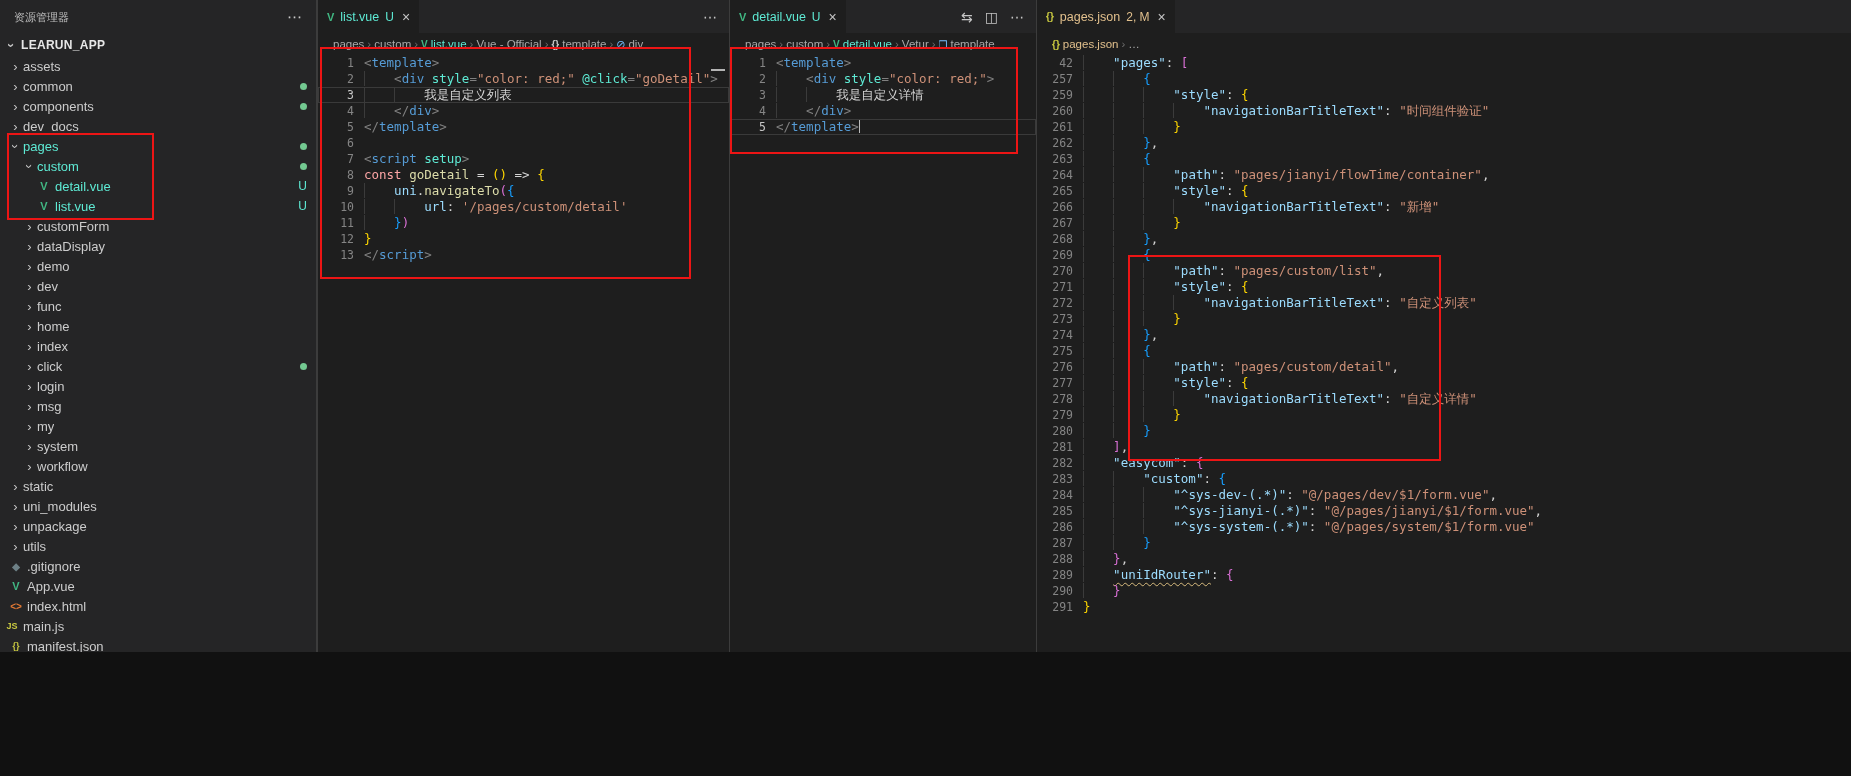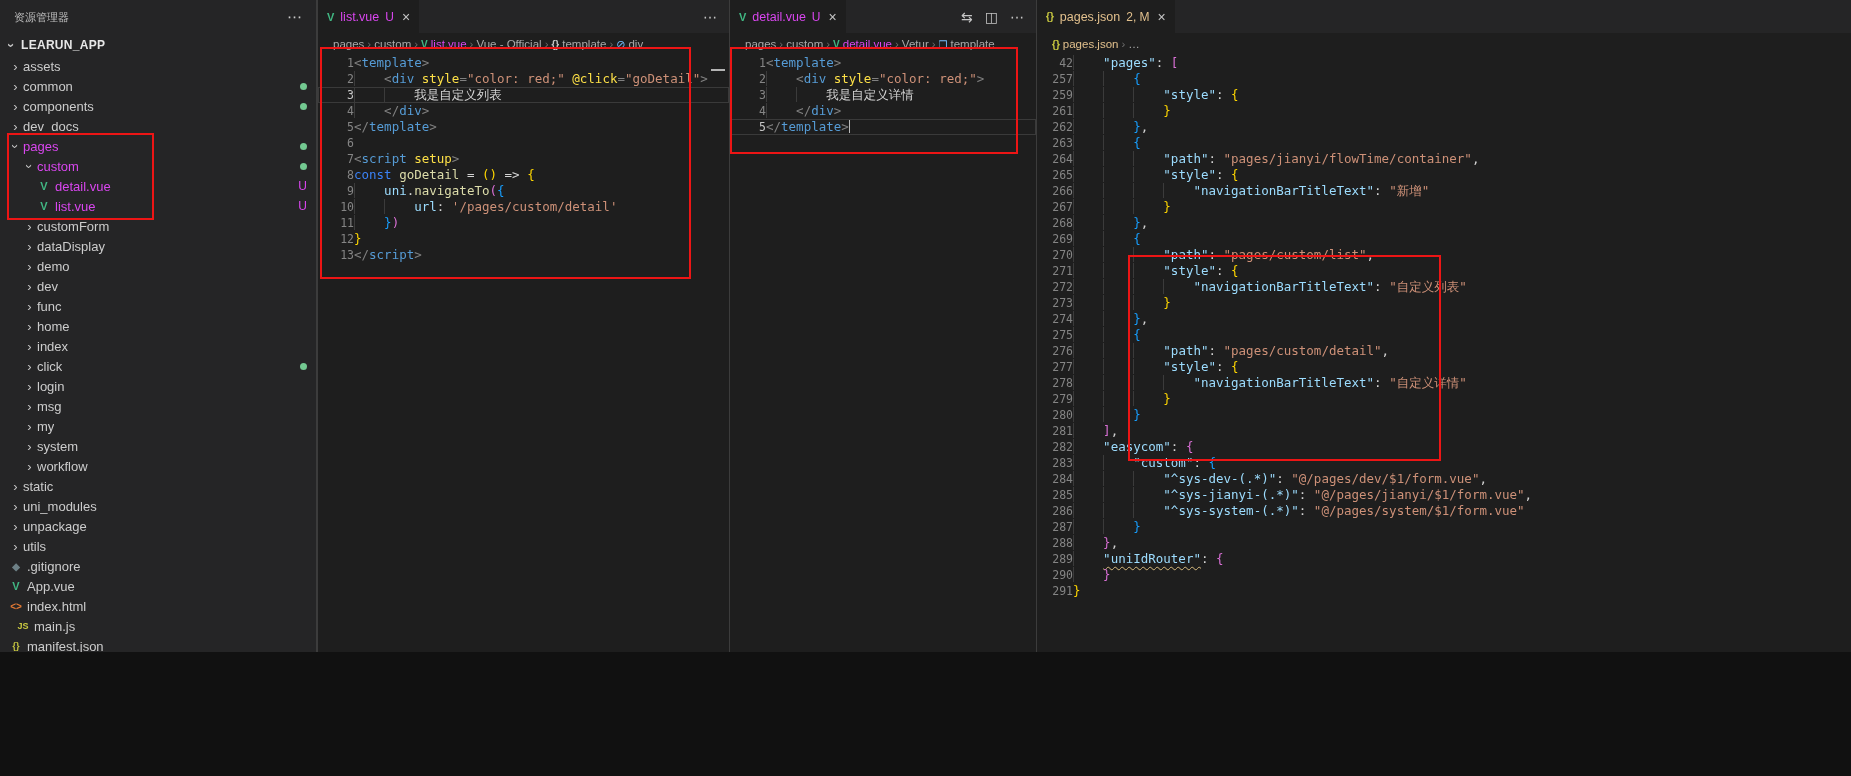--- a/index.html
+++ b/index.html
@@ -17,21 +17,21 @@
   .row{height:20px;display:flex;align-items:center;cursor:pointer;position:relative;white-space:nowrap}
   .row .lbl{overflow:hidden;text-overflow:ellipsis}
   .ficon{width:16px;flex:none;text-align:center;font-size:9px;font-weight:bold;margin-right:3px}
   .ficon.vue{color:#41b883;font-size:11px}
   .ficon.json{color:#cbcb41}
   .ficon.js{color:#cbcb41}
   .ficon.html{color:#e37933;font-size:10px}
   .ficon.md{color:#519aba;font-size:12px;font-weight:normal}
   .ficon.gitignore{color:#6d8086;font-size:10px}
   .ficon.scss{color:#cc6699;font-size:11px}
-  .git-green{color:#d946ef}
+  .git-green{color:#5eead4}
   .git-yellow{color:#e2c08d}
   .row .right{margin-left:auto;display:flex;align-items:center;gap:6px;padding-right:9px;font-size:12px}
   .dot{width:7px;height:7px;border-radius:50%;background:#73c991}
 
   
   .editor{position:absolute;top:0;height:100%;background:#1e1e1e;border-left:1px solid #3c3c3c}
   #ed0{left:317px;width:412px}
   #ed1{left:729px;width:307px}
   #ed2{left:1036px;width:815px}
   .tabbar{height:33px;background:#252526;display:flex;justify-content:space-between;align-items:stretch}
@@ -52,30 +52,30 @@
   .bicon.json{color:#cbcb41}
   .bicon.braces{color:#c5c5c5}
   .bicon.element{color:#75beff;font-size:11px;font-weight:normal}
   .bicon.module{color:#75beff;font-size:10px;font-weight:normal}
 
   .code{font-family:"DejaVu Sans Mono",monospace;font-size:12.5px;line-height:16px}
   .cl{display:flex;height:16px;white-space:pre;align-items:center}
   .cl.cur{box-shadow:inset 0 0 0 1px #3a3a3a}
   .ln{width:36px;flex:none;text-align:right;color:#858585;font-size:11.5px;font-family:"DejaVu Sans Mono",monospace}
   .ln.act{color:#c6c6c6}
-  .lt{white-space:pre}
+  .lt{margin-left:10px;white-space:pre}
   .ig{box-shadow:inset 1px 0 0 #3b3b3b}
   .caret{display:inline-block;width:1.5px;height:13px;background:#bbbbbb;vertical-align:-2px}
 
   .tk-pl{color:#d4d4d4}
   .tk-pu{color:#808080}
   .tk-tag{color:#569cd6}
-  .tk-attr{color:#fde047}
+  .tk-attr{color:#5eead4}
   .tk-str{color:#ce9178}
-  .tk-kw{color:#3b82f6}
+  .tk-kw{color:#fca5a5}
   .tk-fn{color:#dcdcaa}
   .tk-var{color:#9cdcfe}
   .tk-key{color:#9cdcfe}
   .tk-b1{color:#ffd700}
   .tk-b2{color:#da70d6}
   .tk-b3{color:#179fff}
   .tk-warn{color:#9cdcfe;text-decoration:underline wavy #d7ba7d;text-decoration-thickness:1px;text-underline-offset:3px}
 
   .ruler-mark{position:absolute;right:4px;top:69px;width:14px;height:2px;background:#cfcfcf;opacity:.85}
 
@@ -248,21 +248,21 @@
         <div class="row" style="padding-left: 8px;">
           <span class="ficon vue">V</span>
           <span class="lbl">App.vue</span>
           <span class="right"></span>
         </div>
         <div class="row" style="padding-left: 8px;">
           <span class="ficon html">&lt;&gt;</span>
           <span class="lbl">index.html</span>
           <span class="right"></span>
         </div>
-        <div class="row" style="padding-left: 15px;">
+        <div class="row" style="padding-left: 4px;">
           <span class="ficon js">JS</span>
           <span class="lbl">main.js</span>
           <span class="right"></span>
         </div>
         <div class="row" style="padding-left: 8px;">
           <span class="ficon json">{}</span>
           <span class="lbl">manifest.json</span>
           <span class="right"></span>
         </div>
         <div class="row" style="padding-left: 8px;">
@@ -412,20 +412,21 @@
         </span>
         <span class="bsep">›</span>
         <span class="bitem">
           <span class="btxt">…</span>
         </span>
       </div>
     <div class="code">
         <div class="cl"><span class="ln">42</span><span class="lt"><span class="ig">    </span><span class="tk-key">"pages"</span><span class="tk-pl">: </span><span class="tk-b2">[</span></span></div>
         <div class="cl"><span class="ln">257</span><span class="lt"><span class="ig">    </span><span class="ig">    </span><span class="tk-b3">{</span></span></div>
         <div class="cl"><span class="ln">259</span><span class="lt"><span class="ig">    </span><span class="ig">    </span><span class="ig">    </span><span class="tk-key">"style"</span><span class="tk-pl">: </span><span class="tk-b1">{</span></span></div>
+        <div class="cl"><span class="ln">260</span><span class="lt"><span class="ig">    </span><span class="ig">    </span><span class="ig">    </span><span class="ig">    </span><span class="tk-key">"navigationBarTitleText"</span><span class="tk-pl">: </span><span class="tk-str">"时间组件验证"</span></span></div>
         <div class="cl"><span class="ln">261</span><span class="lt"><span class="ig">    </span><span class="ig">    </span><span class="ig">    </span><span class="tk-b1">}</span></span></div>
         <div class="cl"><span class="ln">262</span><span class="lt"><span class="ig">    </span><span class="ig">    </span><span class="tk-b3">}</span><span class="tk-pl">,</span></span></div>
         <div class="cl"><span class="ln">263</span><span class="lt"><span class="ig">    </span><span class="ig">    </span><span class="tk-b3">{</span></span></div>
         <div class="cl"><span class="ln">264</span><span class="lt"><span class="ig">    </span><span class="ig">    </span><span class="ig">    </span><span class="tk-key">"path"</span><span class="tk-pl">: </span><span class="tk-str">"pages/jianyi/flowTime/container"</span><span class="tk-pl">,</span></span></div>
         <div class="cl"><span class="ln">265</span><span class="lt"><span class="ig">    </span><span class="ig">    </span><span class="ig">    </span><span class="tk-key">"style"</span><span class="tk-pl">: </span><span class="tk-b1">{</span></span></div>
         <div class="cl"><span class="ln">266</span><span class="lt"><span class="ig">    </span><span class="ig">    </span><span class="ig">    </span><span class="ig">    </span><span class="tk-key">"navigationBarTitleText"</span><span class="tk-pl">: </span><span class="tk-str">"新增"</span></span></div>
         <div class="cl"><span class="ln">267</span><span class="lt"><span class="ig">    </span><span class="ig">    </span><span class="ig">    </span><span class="tk-b1">}</span></span></div>
         <div class="cl"><span class="ln">268</span><span class="lt"><span class="ig">    </span><span class="ig">    </span><span class="tk-b3">}</span><span class="tk-pl">,</span></span></div>
         <div class="cl"><span class="ln">269</span><span class="lt"><span class="ig">    </span><span class="ig">    </span><span class="tk-b3">{</span></span></div>
         <div class="cl"><span class="ln">270</span><span class="lt"><span class="ig">    </span><span class="ig">    </span><span class="ig">    </span><span class="tk-key">"path"</span><span class="tk-pl">: </span><span class="tk-str">"pages/custom/list"</span><span class="tk-pl">,</span></span></div>

